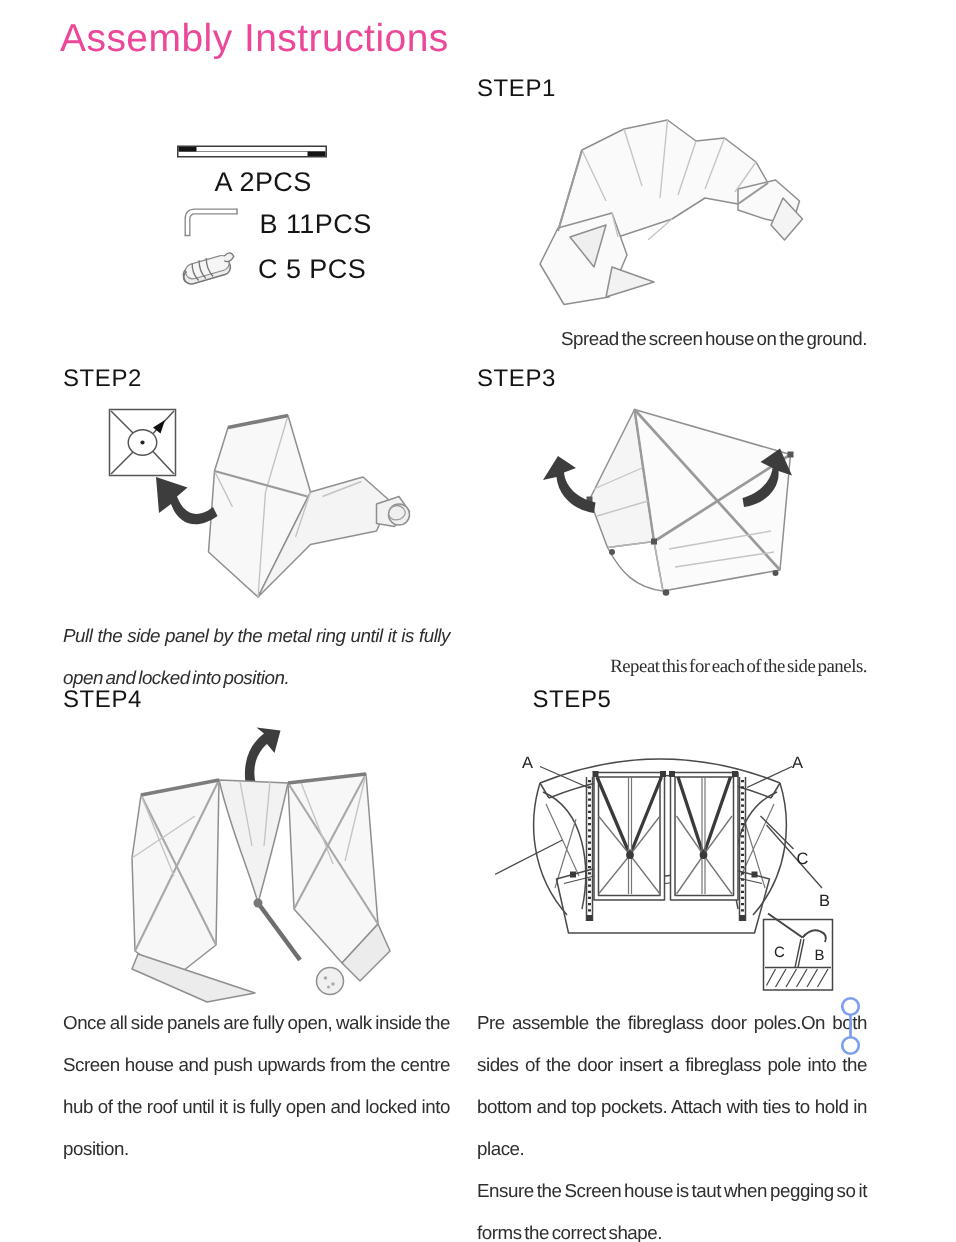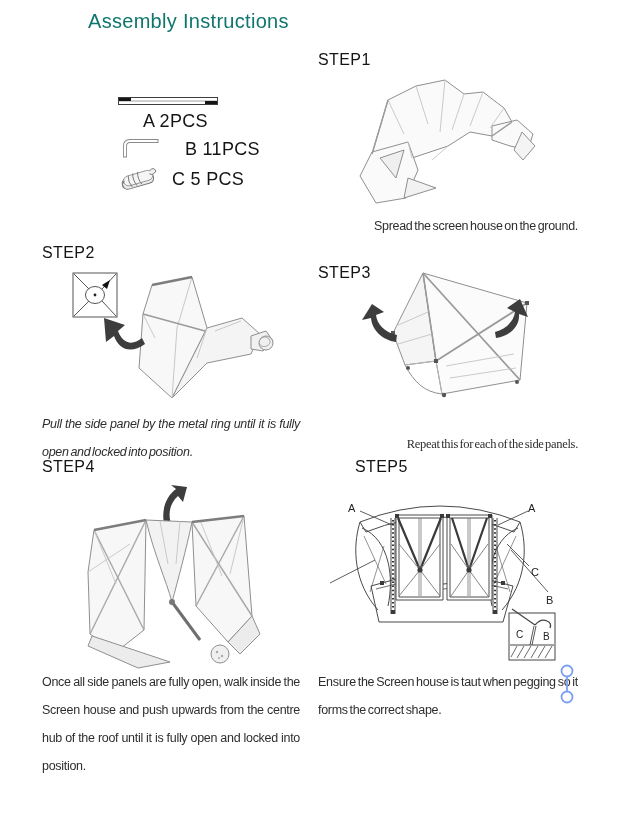--- a/index.html
+++ b/index.html
@@ -1,19 +1,19 @@
 <!DOCTYPE html>
 <html><head>
 <meta charset="utf-8">
 <style>
   html,body{margin:0;padding:0;background:#fff;}
   .page{position:relative;width:637px;height:828px;background:#ffffff;overflow:hidden;
         font-family:"Liberation Sans",sans-serif;color:#1c1c1c;}
   .abs{position:absolute;}
-  .title{left:40px;top:10px;font-size:20px;letter-spacing:0.3px;color:#0f766e;margin-left:48px;}
+  .title{left:40px;top:10px;font-size:26px;letter-spacing:0.3px;color:#ec4899;}
   .step-heading{font-size:16px;letter-spacing:0.4px;color:#141414;text-align:right;}
   .centered{text-align:left;}
   .part-label{font-size:18px;letter-spacing:0.3px;color:#151515;}
   .caption{font-size:12.5px;line-height:28px;color:#2e2e2e;
            letter-spacing:-0.3px;word-spacing:-1.4px;text-align:justify;}
   .caption.single{text-align:right;}
   .caption p{margin:0;}
   svg{display:block;}
 </style>
 </head>
@@ -31,21 +31,21 @@
       <rect x="87" y="6" width="12" height="3" fill="#141414"></rect>
     </svg>
     <div class="abs part-label" style="left:143px;top:111px;">A 2PCS</div>
 
     <svg class="abs" style="left:121px;top:137px;" width="40" height="22" viewBox="0 0 40 22">
       <path d="M4,20 L4,9 Q4,4 9,4 L37,4" fill="none" stroke="#8a8a8a" stroke-width="4"></path>
       <path d="M4,20 L4,9 Q4,4 9,4 L37,4" fill="none" stroke="#ffffff" stroke-width="2.2"></path>
       <line x1="2" y1="20" x2="6" y2="20" stroke="#8a8a8a" stroke-width="1"></line>
       <line x1="37" y1="2" x2="37" y2="6" stroke="#8a8a8a" stroke-width="1"></line>
     </svg>
-    <div class="abs part-label" style="left:173px;top:139px;margin-left:12px;">B 11PCS</div>
+    <div class="abs part-label" style="left:173px;top:139px;">B 11PCS</div>
 
     <svg class="abs" style="left:117px;top:163px;" width="44" height="32" viewBox="0 0 44 32">
       <g transform="rotate(-16 22 18)">
         <rect x="5" y="12" width="32" height="11" rx="5" fill="#ececec" stroke="#777" stroke-width="1"></rect>
         <rect x="7" y="10" width="30" height="10" rx="5" fill="#f5f5f5" stroke="#8a8a8a" stroke-width="0.8"></rect>
         <path d="M13,10 q-2,6 1,12" fill="none" stroke="#777" stroke-width="0.9"></path>
         <path d="M18,9 q-2,7 1,13" fill="none" stroke="#777" stroke-width="0.9"></path>
         <path d="M23,9 q-2,7 1,13" fill="none" stroke="#777" stroke-width="0.9"></path>
         <path d="M35,11 q5,-3 6,2 q-4,4 -7,1" fill="#f0f0f0" stroke="#777" stroke-width="0.9"></path>
         <path d="M8,14 q-4,2 -3,6" fill="none" stroke="#777" stroke-width="0.9"></path>
@@ -108,21 +108,21 @@
           <path d="M88,46 L100,70"></path>
       </g>
       <path d="M97,17 L137,9" stroke="#7d7d7d" stroke-width="2.4" fill="none"></path>
       <path d="M88,46 L150,63" stroke="#9a9a9a" stroke-width="1.4" fill="none"></path>
       <path d="M90,76 C76,86 64,82 59,68 L51,74 L49,50 L70,57 L63,63 C67,74 76,79 87,70 Z" fill="#3d3d3d" stroke="none"></path>
     </svg>
     <div class="abs caption" style="left:42px;top:410px;width:258px;font-style:italic;">Pull the side panel by the metal ring until it is fully open and locked into position.</div>
   </div>
 
   <div>
-    <div class="abs step-heading centered" style="left:318px;top:244px;width:260px;margin-top:20px;">STEP3</div>
+    <div class="abs step-heading centered" style="left:318px;top:244px;width:260px;">STEP3</div>
     <svg class="abs" style="left:356px;top:266px;" width="180" height="138" viewBox="0 0 180 138">
       <g stroke="#8f8f8f" stroke-width="1" stroke-linejoin="round">
         <path d="M67,7 L37,67 L49,99 L80,95 Z" fill="#f5f5f5"></path>
         <path d="M67,7 L171,37 L164,114 L86,128 L80,95 Z" fill="#fbfbfb"></path>
         <path d="M49,99 C58,116 68,126 86,128" fill="none"></path>
         <path d="M49,99 L80,95 L86,128" fill="none" stroke="#b5b5b5"></path>
         <path d="M67,7 L80,95" stroke="#9a9a9a" stroke-width="1.6" fill="none"></path>
       </g>
       <g stroke="#9a9a9a" stroke-width="1.8" fill="none">
         <path d="M67,7 L164,114"></path>
@@ -257,20 +257,21 @@
         <path d="M182,121 L205,137" stroke-width="1.3"></path>
         <path d="M205,137 Q211,130 217,133 Q222,135 220,140" stroke-width="1.3"></path>
         <path d="M204,138 L200,157 M206,138 L202,157" stroke-width="0.9"></path>
       </g>
       <g font-family="Liberation Sans, sans-serif" font-size="10" fill="#222">
         <text x="186" y="150">C</text>
         <text x="213" y="152">B</text>
       </g>
     </svg>
     <div class="abs caption" style="left:318px;top:668px;width:260px;">
+      <p>Pre assemble the fibreglass door poles.On both sides of the door insert a fibreglass pole into the bottom and top pockets. Attach with ties to hold in place.</p>
       <p>Ensure the Screen house is taut when pegging so it forms the correct shape.</p>
     </div>
     <svg class="abs" style="left:557px;top:662px;" width="20" height="46" viewBox="0 0 20 46">
       <circle cx="10" cy="9" r="5.5" fill="none" stroke="#7d9ff2" stroke-width="1.8"></circle>
       <line x1="10" y1="14.5" x2="10" y2="29.5" stroke="#7d9ff2" stroke-width="1.8"></line>
       <circle cx="10" cy="35" r="5.5" fill="none" stroke="#7d9ff2" stroke-width="1.8"></circle>
     </svg>
   </div>
 
 </div>

